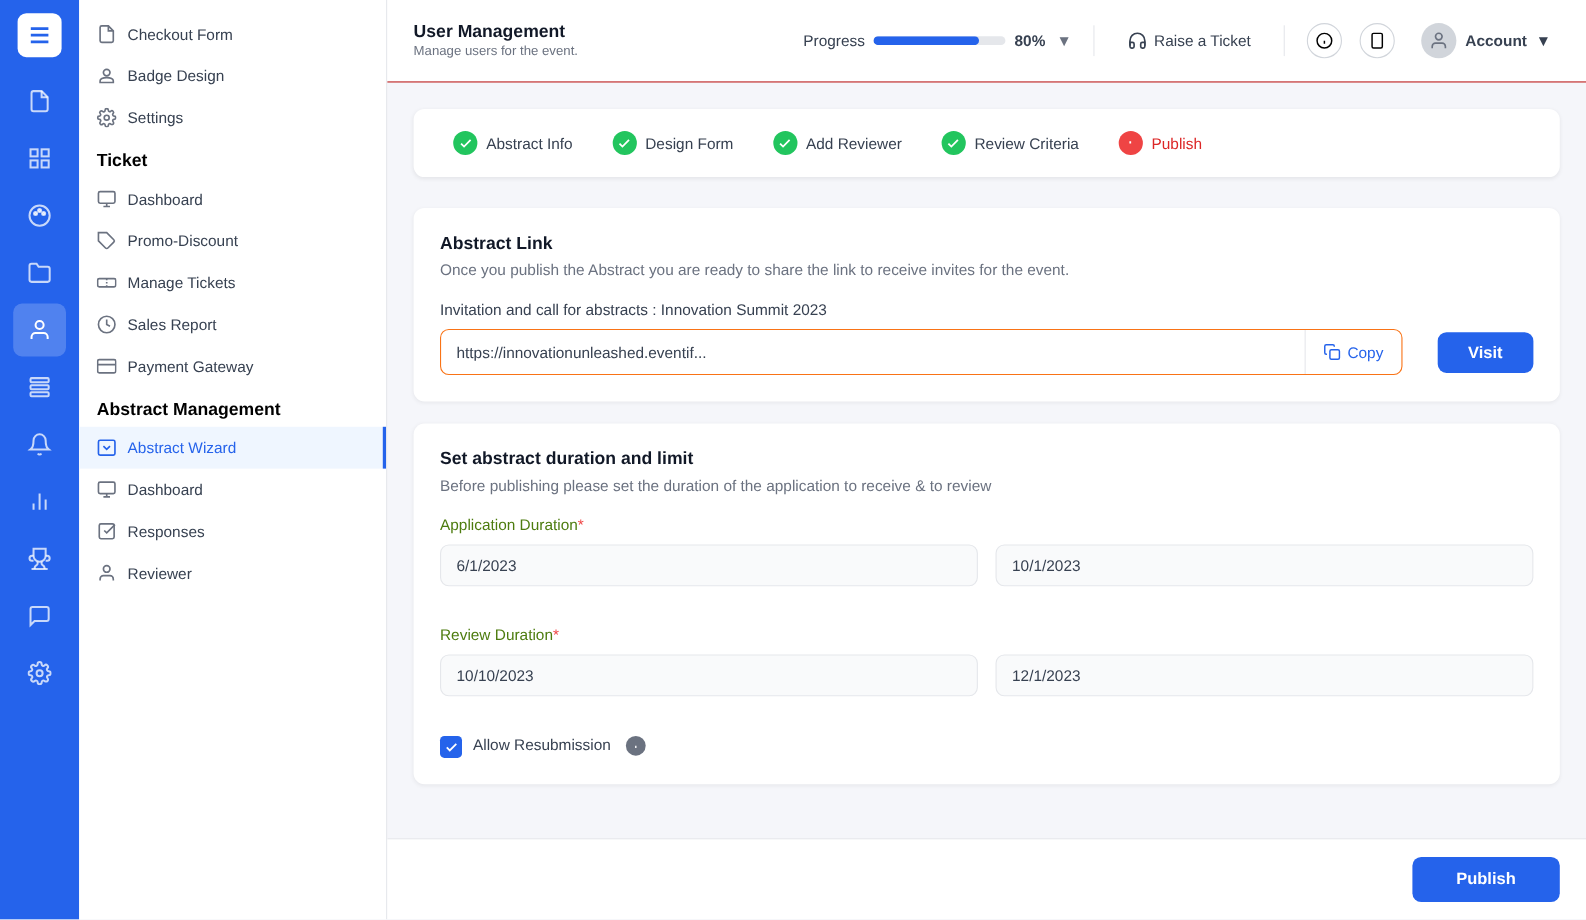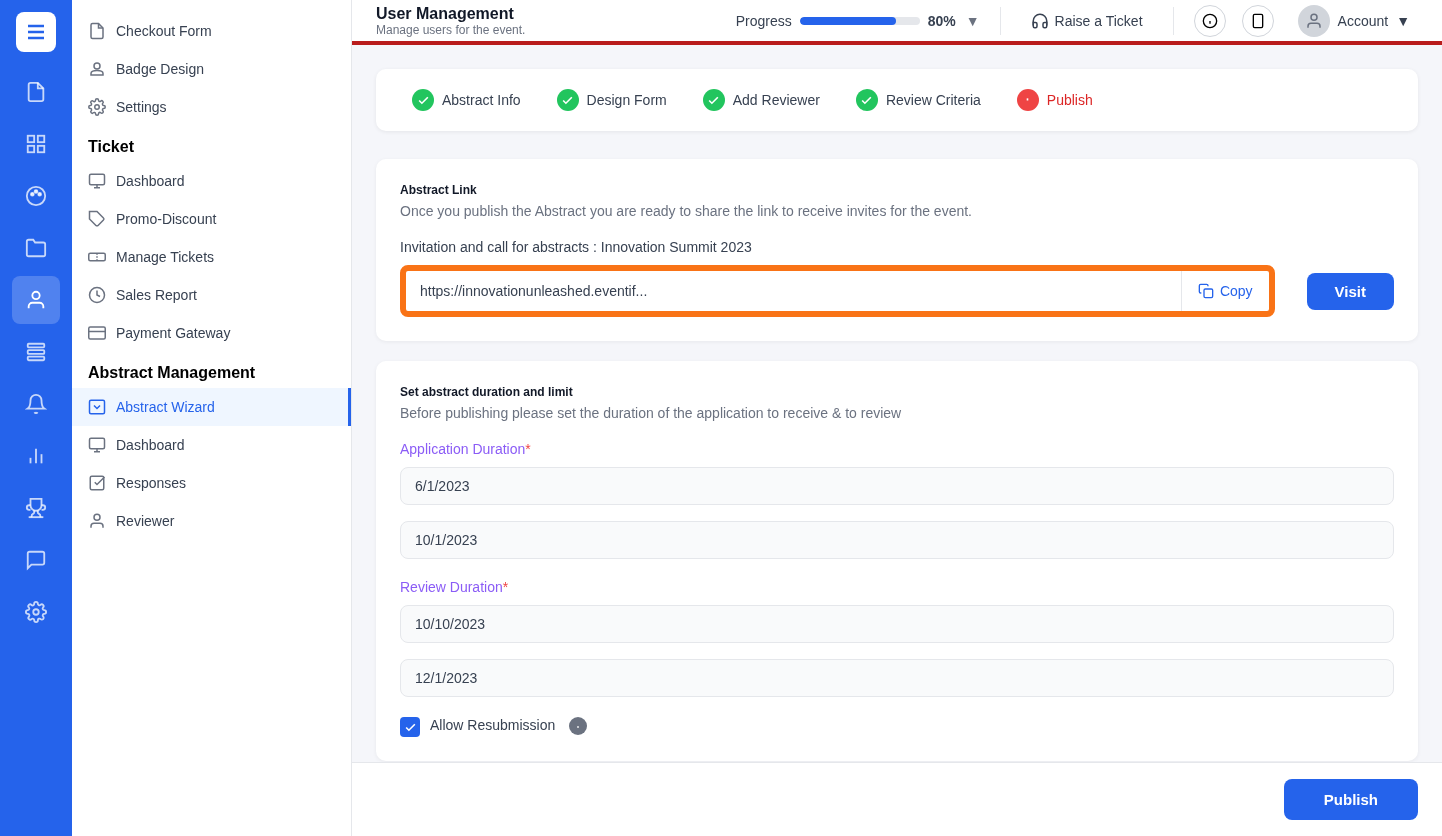--- a/index.html
+++ b/index.html
@@ -74,23 +74,23 @@
     
     .main-area {
       flex: 1;
       display: flex;
       flex-direction: column;
       overflow: hidden;
     }
 
     
     .top-header {
-      height: 45px;
+      height: 75px;
       background: white;
-      border-bottom: 4px solid #b91c1c;
+      border-bottom: 1px solid #b91c1c;
       display: flex;
       align-items: center;
       padding: 12px 24px;
       gap: 16px;
       flex-shrink: 0;
     }
     .header-title { font-size: 16px; font-weight: 600; color: #111827; }
     .header-subtitle { font-size: 12px; color: #6b7280; }
     .header-spacer { flex: 1; }
     .progress-area { display: flex; align-items: center; gap: 8px; font-size: 14px; color: #374151; }
@@ -98,21 +98,21 @@
     .progress-bar-fill { height: 100%; background: #2563eb; border-radius: 4px; }
     .progress-pct { font-weight: 600; font-size: 14px; }
     .progress-dropdown { cursor: pointer; color: #6b7280; margin-left: 2px; }
     .header-divider { width: 1px; height: 28px; background: #e5e7eb; margin: 0 4px; }
     .raise-ticket-btn {
       display: flex; align-items: center; gap: 6px;
       font-size: 14px; color: #374151; cursor: pointer;
       padding: 6px 10px; border-radius: 6px;
     }
     .icon-circle { width: 32px; height: 32px; border: 1.5px solid #d1d5db; border-radius: 50%; display: flex; align-items: center; justify-content: center; cursor: pointer; }
-    .account-btn { display: flex; align-items: center; gap: 8px; cursor: pointer; font-size: 14px; font-weight: 400; color: #374151; padding: 4px 8px; border-radius: 6px; text-align: center; }
+    .account-btn { display: flex; align-items: center; gap: 8px; cursor: pointer; font-size: 14px; font-weight: 700; color: #374151; padding: 4px 8px; border-radius: 6px; text-align: center; }
     .avatar { width: 32px; height: 32px; border-radius: 50%; background: #d1d5db; display: flex; align-items: center; justify-content: center; }
 
     
     .content-area {
       flex: 1;
       overflow-y: auto;
       padding: 24px;
       position: relative;
     }
 
@@ -143,28 +143,28 @@
     .tab-check svg { width: 13px; height: 13px; color: white; }
 
     
     .card {
       background: white;
       border-radius: 10px;
       padding: 24px;
       margin-bottom: 20px;
       box-shadow: 0 1px 4px rgba(0,0,0,0.06);
     }
-    .card-title { font-size: 12px; font-weight: 600; color: #111827; margin-bottom: 6px; }
+    .card-title { font-size: 16px; font-weight: 600; color: #111827; margin-bottom: 6px; }
     .card-subtitle { font-size: 14px; color: #6b7280; margin-bottom: 20px; }
 
     
     .link-label { font-size: 14px; font-weight: 500; color: #374151; margin-bottom: 10px; }
     .link-row {
       display: flex; align-items: center; gap: 0;
-      border: 6px solid #f97316;
+      border: 1px solid #f97316;
       border-radius: 8px;
       overflow: hidden;
       background: white;
     }
     .link-input {
       flex: 1;
       padding: 10px 14px;
       font-size: 14px;
       color: #374151;
       border: none;
@@ -190,22 +190,22 @@
       border-radius: 8px;
       font-size: 15px;
       font-weight: 600;
       cursor: pointer;
       margin-left: 16px;
       white-space: nowrap;
     }
 
     
     .duration-label { font-size: 14px; font-weight: 500; color: #374151; margin-bottom: 10px; }
-    .duration-label span { color: #8b5cf6; }
-    .duration-row { display: flex; gap: 16px; margin-bottom: 20px; flex-direction: column; }
+    .duration-label span { color: #4d7c0f; }
+    .duration-row { display: flex; gap: 16px; margin-bottom: 36px; }
     .date-input {
       flex: 1;
       padding: 10px 14px;
       font-size: 14px;
       color: #374151;
       border: 1px solid #e5e7eb;
       border-radius: 8px;
       background: #f9fafb;
       outline: none;
     }

